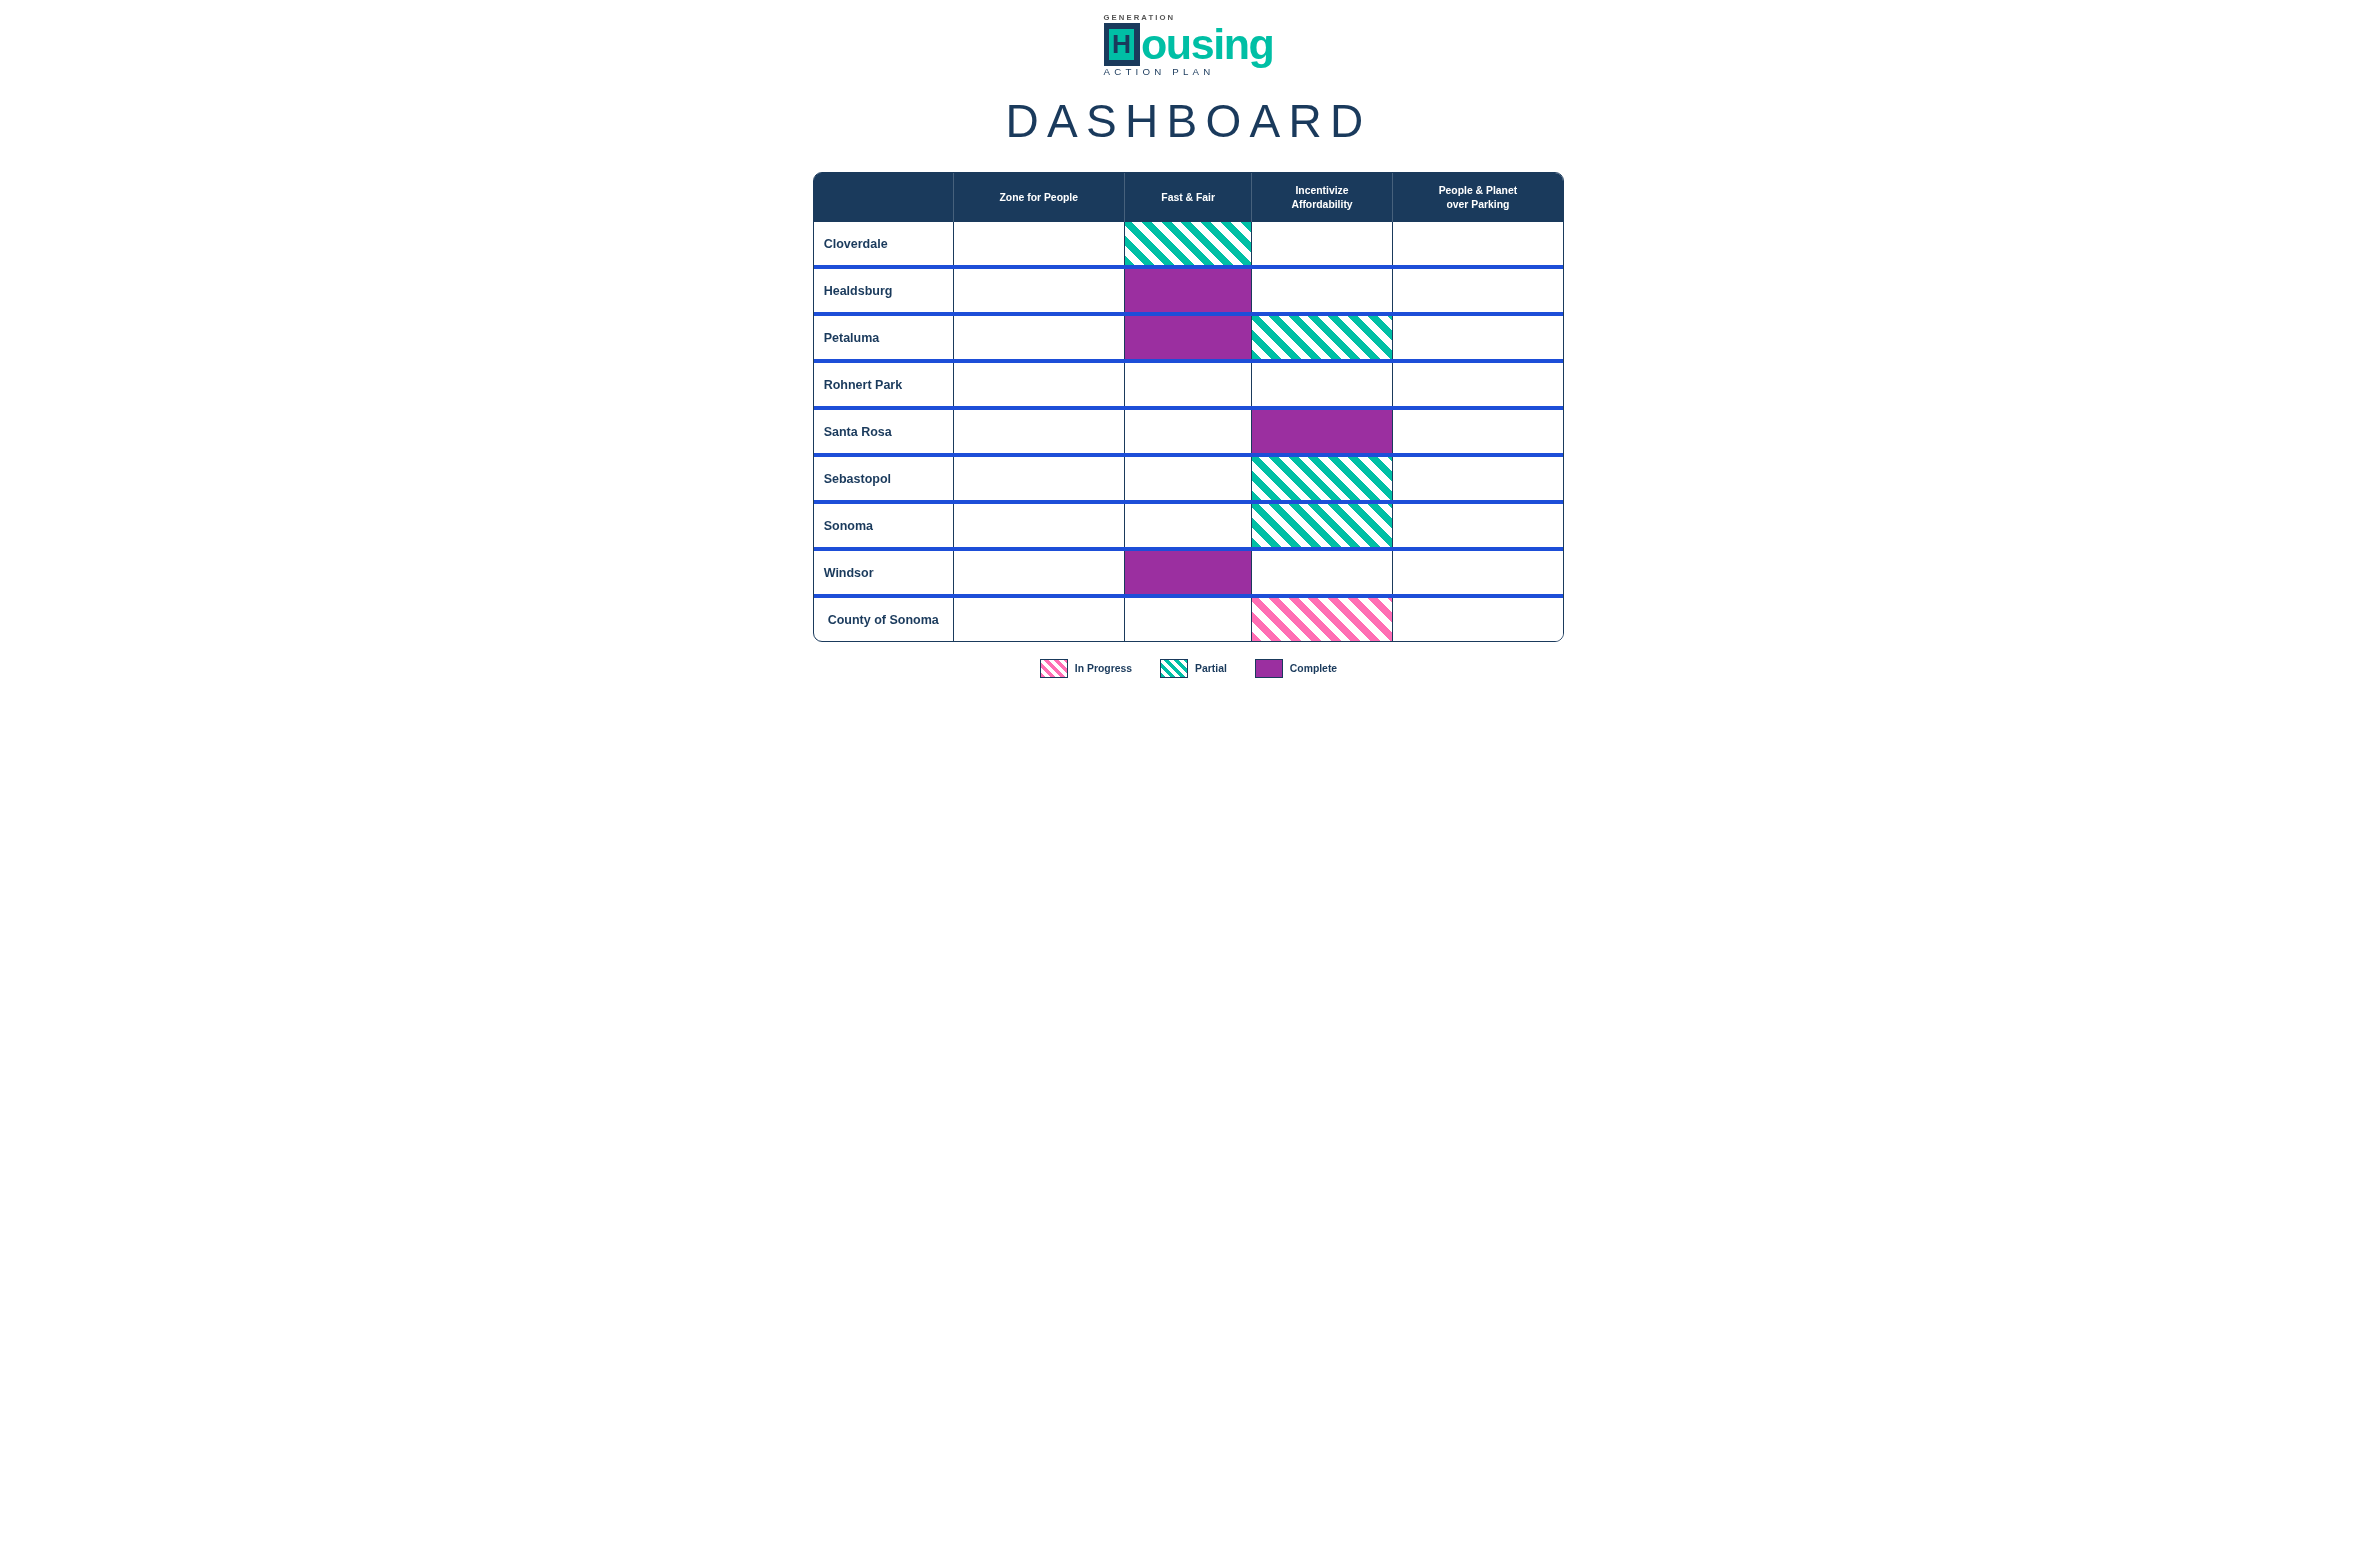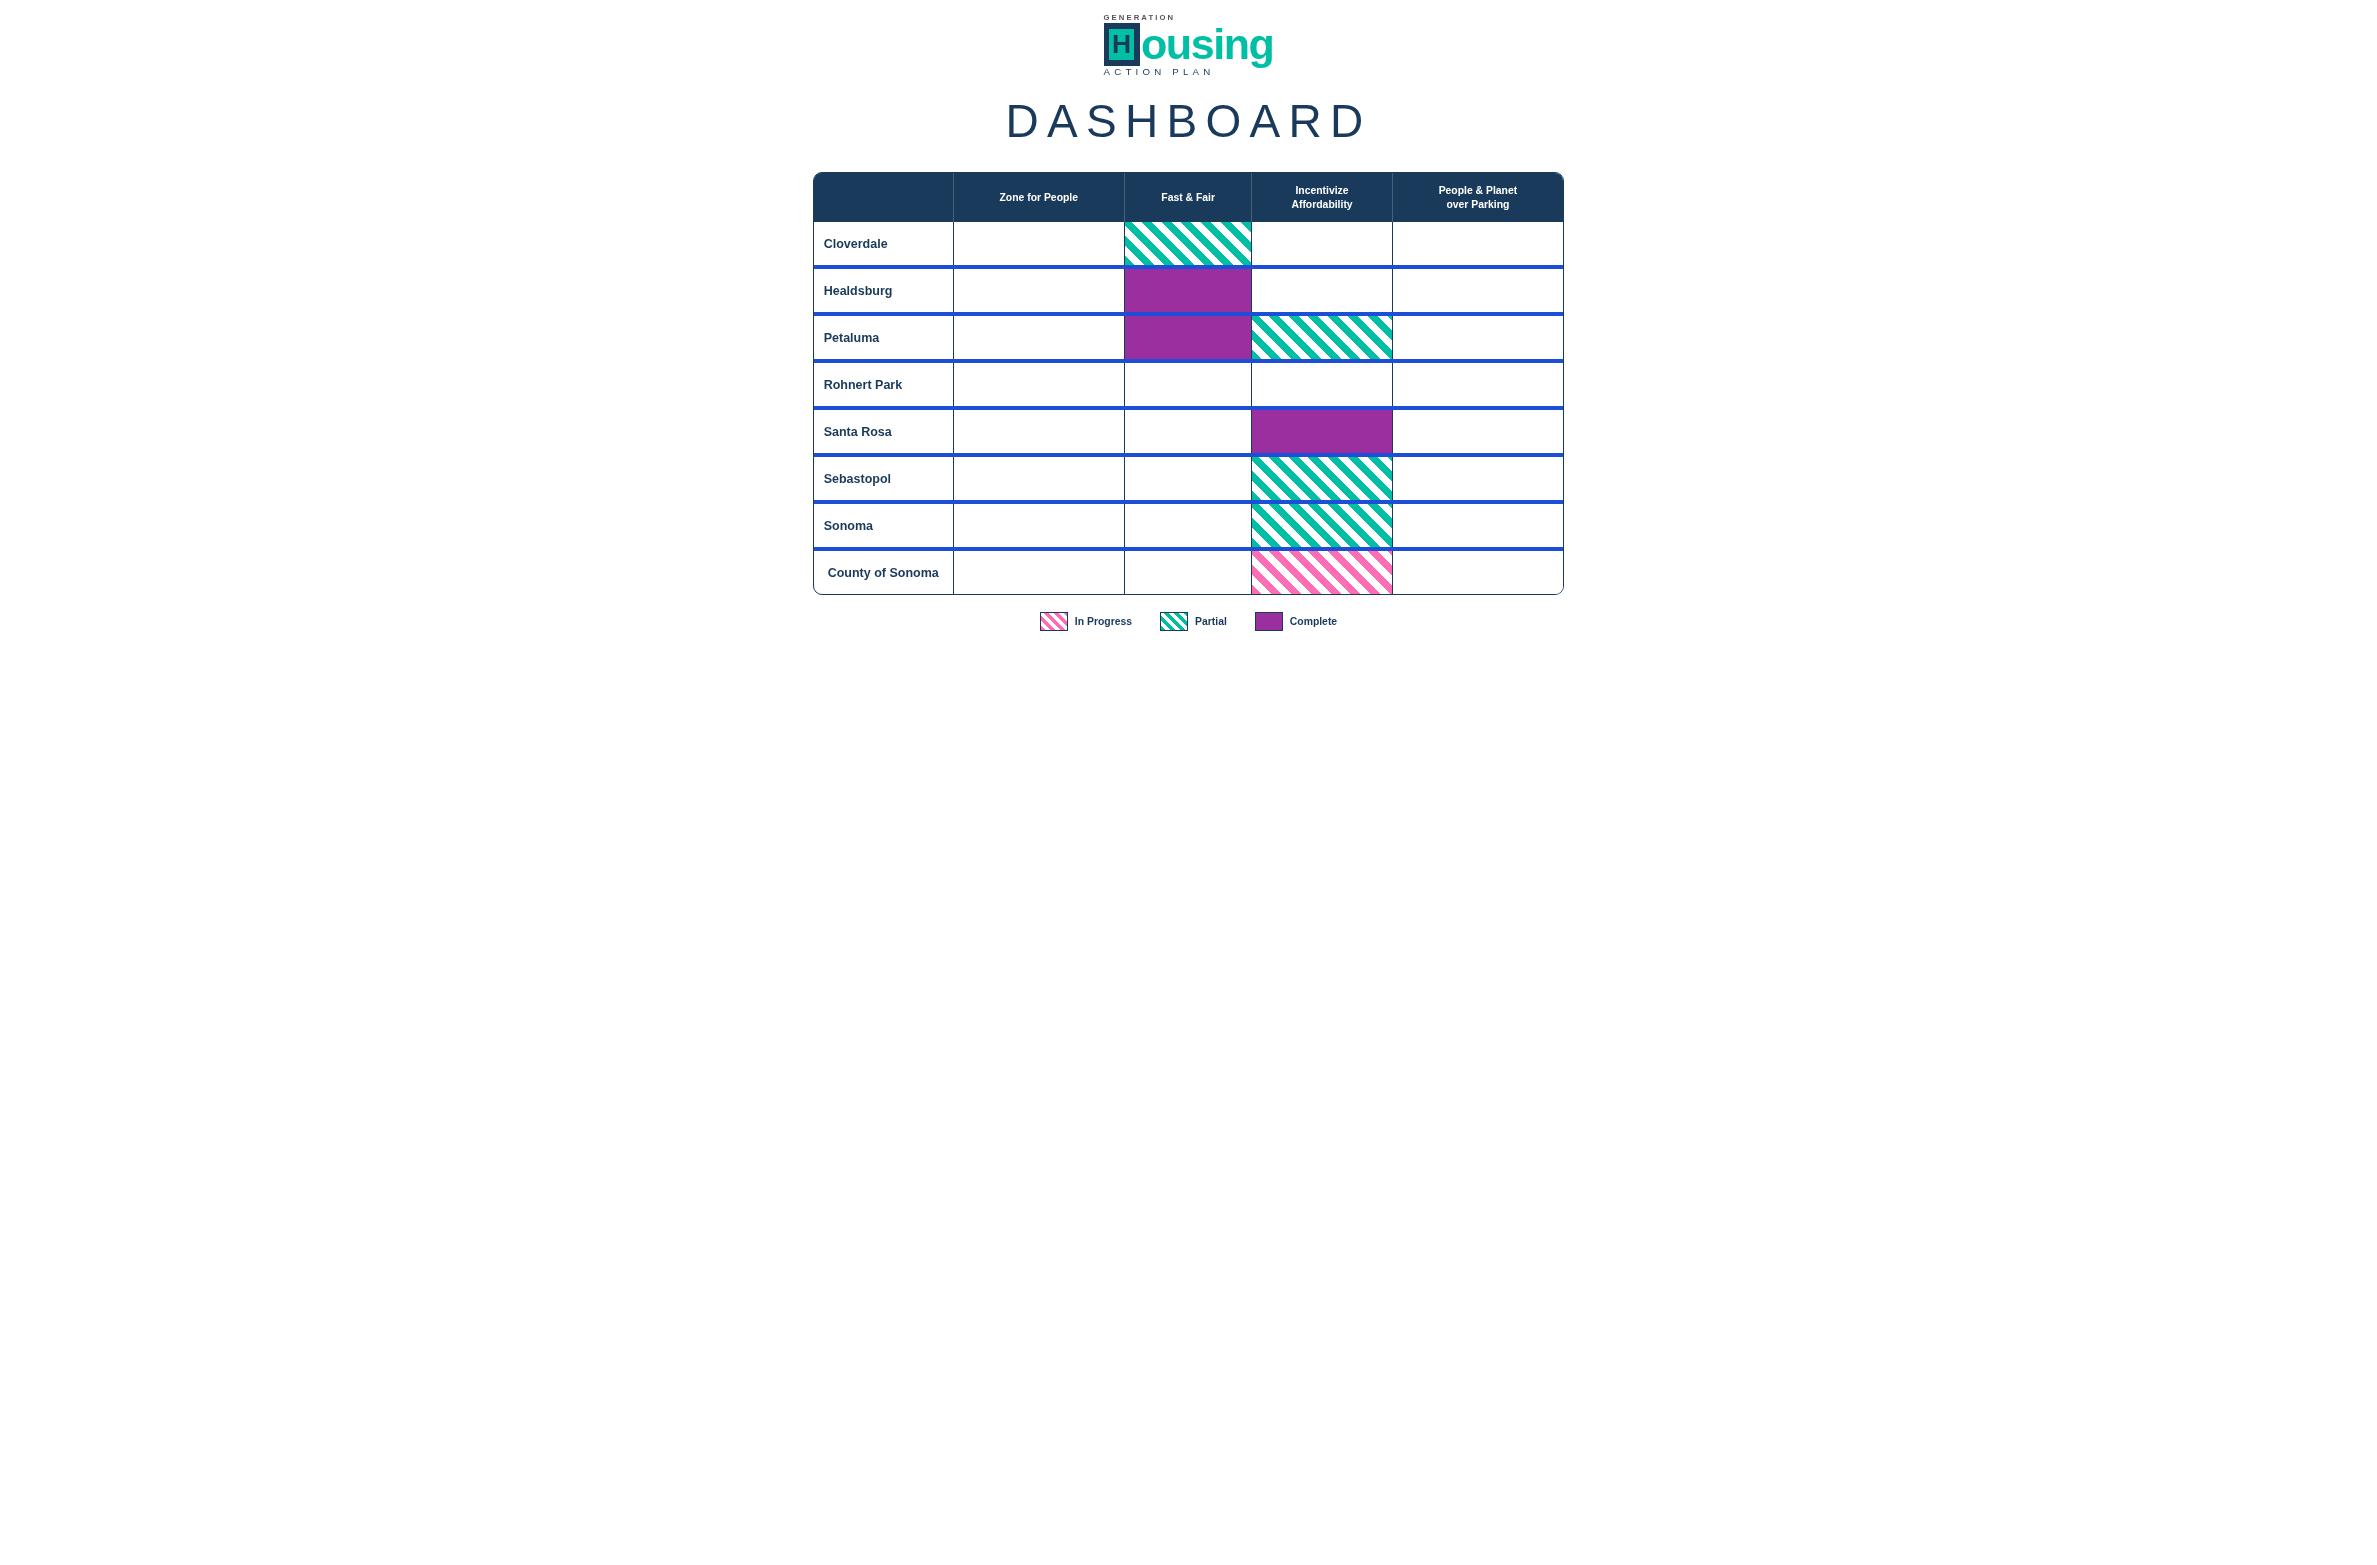--- a/index.html
+++ b/index.html
@@ -387,20 +387,35 @@
             <div class="cell-content cell-empty"></div>
           </td>
           <td>
             <div class="cell-content cell-partial"></div>
           </td>
           <td>
             <div class="cell-content cell-empty"></div>
           </td>
         </tr>
         <tr>
+          <td><span class="city-name">Windsor</span></td>
+          <td>
+            <div class="cell-content cell-empty"></div>
+          </td>
+          <td>
+            <div class="cell-content cell-complete"></div>
+          </td>
+          <td>
+            <div class="cell-content cell-empty"></div>
+          </td>
+          <td>
+            <div class="cell-content cell-empty"></div>
+          </td>
+        </tr>
+        <tr>
           <td><span class="city-name">County of Sonoma</span></td>
           <td>
             <div class="cell-content cell-empty"></div>
           </td>
           <td>
             <div class="cell-content cell-empty"></div>
           </td>
           <td>
             <div class="cell-content cell-inprogress"></div>
           </td>

